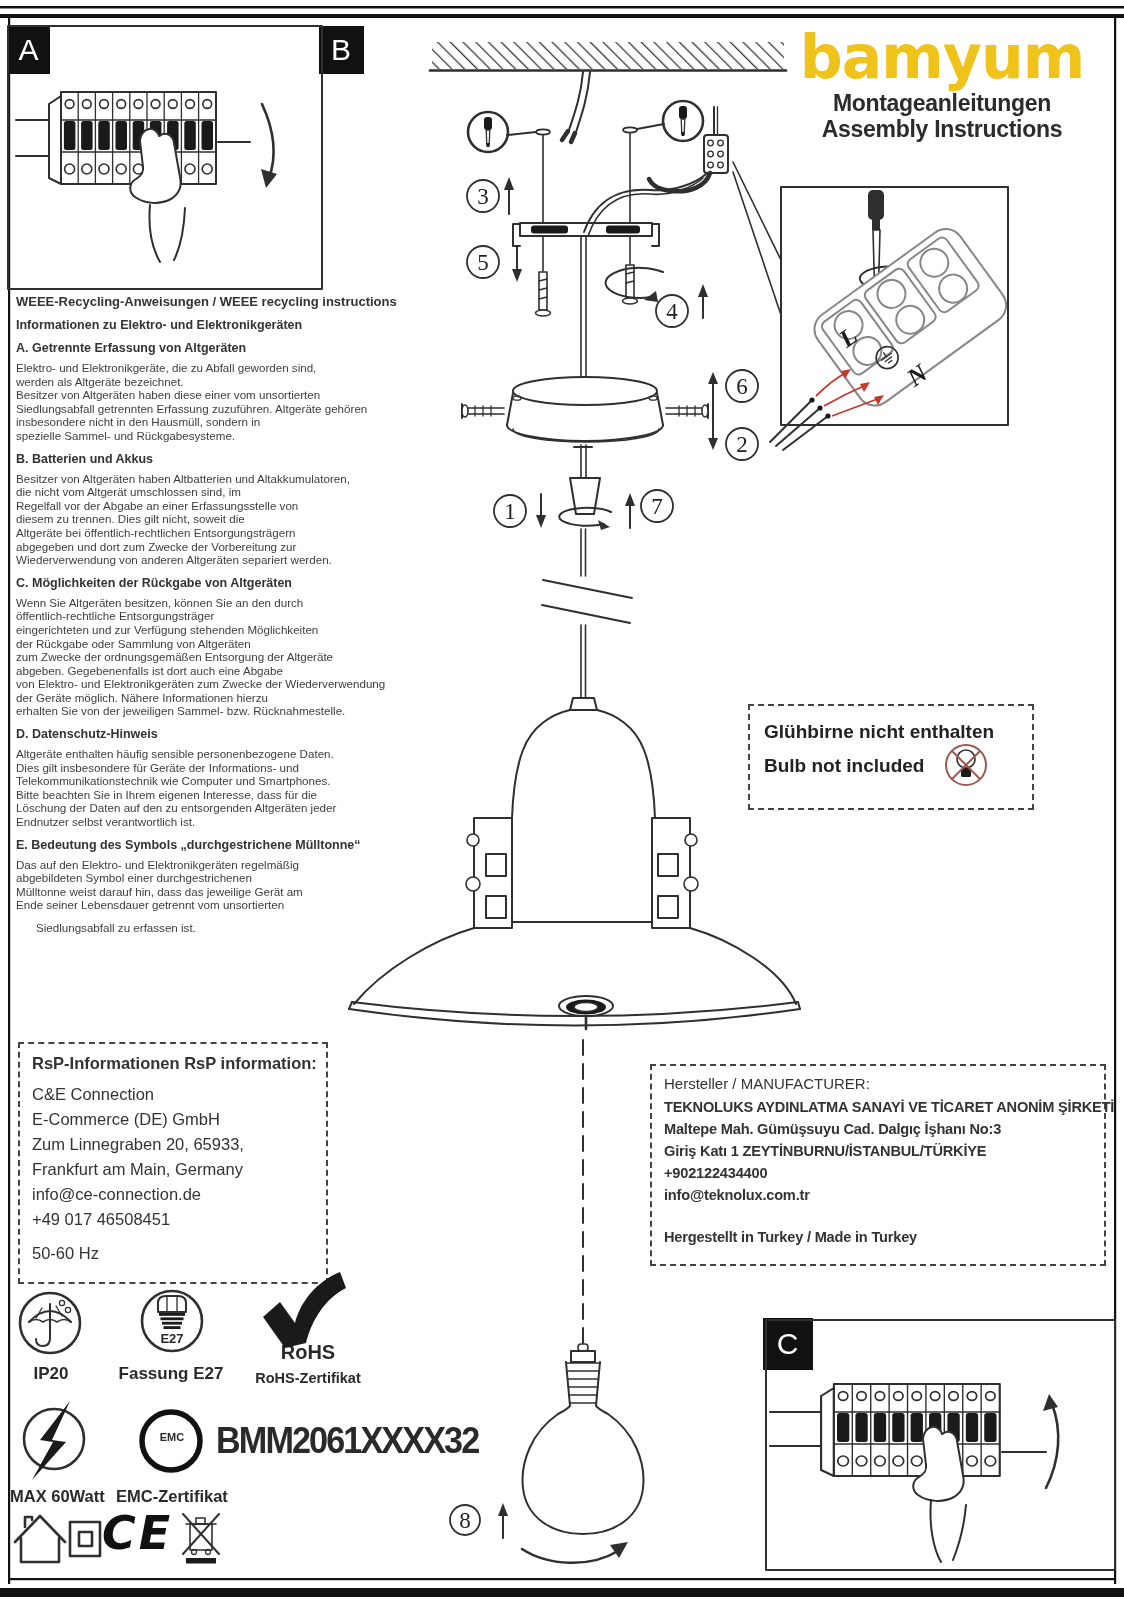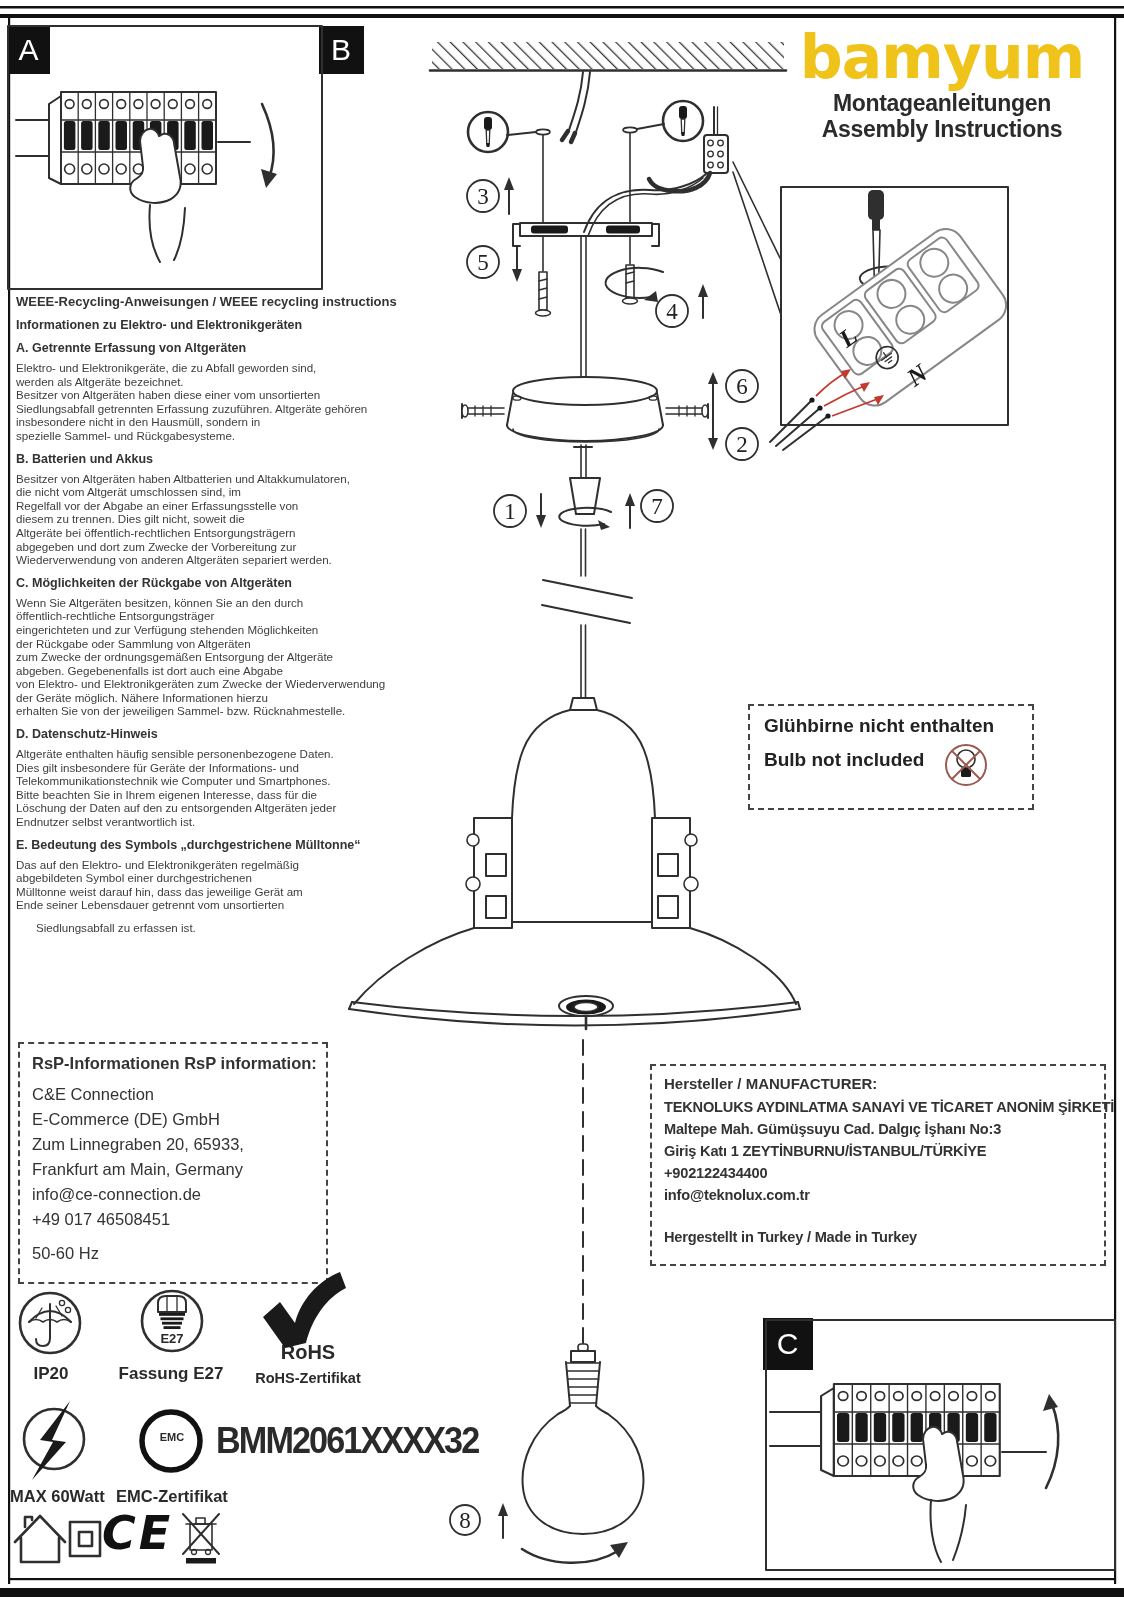--- a/index.html
+++ b/index.html
@@ -15,28 +15,28 @@
   .subtitle{font-size:23px;font-weight:600;color:#2b2b2b;line-height:26px;letter-spacing:-0.3px;}
   
   .weee{position:absolute;left:16px;top:294px;width:415px;z-index:2;}
   .weee h3{margin:0 0 8px 0;font-size:13px;font-weight:700;color:#333;}
   .weee h4{margin:9px 0 6px 0;font-size:12.5px;font-weight:700;color:#333;}
   .weee p{margin:0;font-size:11.6px;line-height:13.6px;color:#3d3d3d;white-space:pre-line;}
   .weee .closing{margin-top:9px;margin-left:20px;}
   
   .dash{position:absolute;border:2.5px dashed #444;background:#fff0;z-index:1;}
   .bulb-box{left:748px;top:704px;width:268px;height:94px;padding:8px 0 0 14px;box-sizing:content-box;}
-  .bulb-box div{font-size:19px;font-weight:600;color:#222;line-height:24px;}
+  .bulb-box div{font-size:19px;font-weight:600;color:#222;line-height:24px;margin-top:6px;}
   .bulb-box .l2{margin-top:10px;}
   .rsp-box{left:18px;top:1042px;width:282px;height:218px;padding:10px 12px;}
   .rsp-box .t{font-size:16.5px;font-weight:700;color:#333;margin-bottom:9px;white-space:nowrap;}
   .rsp-box .ln{font-size:16.5px;font-weight:500;color:#333;line-height:25px;white-space:nowrap;}
   .rsp-box .hz{margin-top:9px;}
   .mfr-box{left:650px;top:1064px;width:428px;height:180px;padding:9px 12px;}
-  .mfr-box .t{font-size:15px;font-weight:700;color:#333;margin-bottom:4px;}
+  .mfr-box .t{font-size:15px;font-weight:400;color:#333;margin-bottom:4px;}
   .mfr-box .ln{font-size:14.6px;font-weight:700;color:#333;line-height:22px;white-space:nowrap;letter-spacing:-0.2px;}
   .mfr-box .origin{margin-top:20px;}
   
   .clabel{position:absolute;font-weight:700;color:#2a2a2a;z-index:2;}
   .center{text-align:center;}
   .model{font-size:36px;font-weight:800;letter-spacing:-2px;transform:scaleX(0.95);transform-origin:left;}
   .ce{font-family:"DejaVu Sans",sans-serif;font-size:46px;font-weight:700;letter-spacing:3px;color:#111;font-style:italic;}
   
   svg.overlay{position:absolute;left:0;top:0;z-index:3;pointer-events:none;}
   .s{stroke:#2f2f2f;fill:none;stroke-width:2;stroke-linecap:round;stroke-linejoin:round;}

